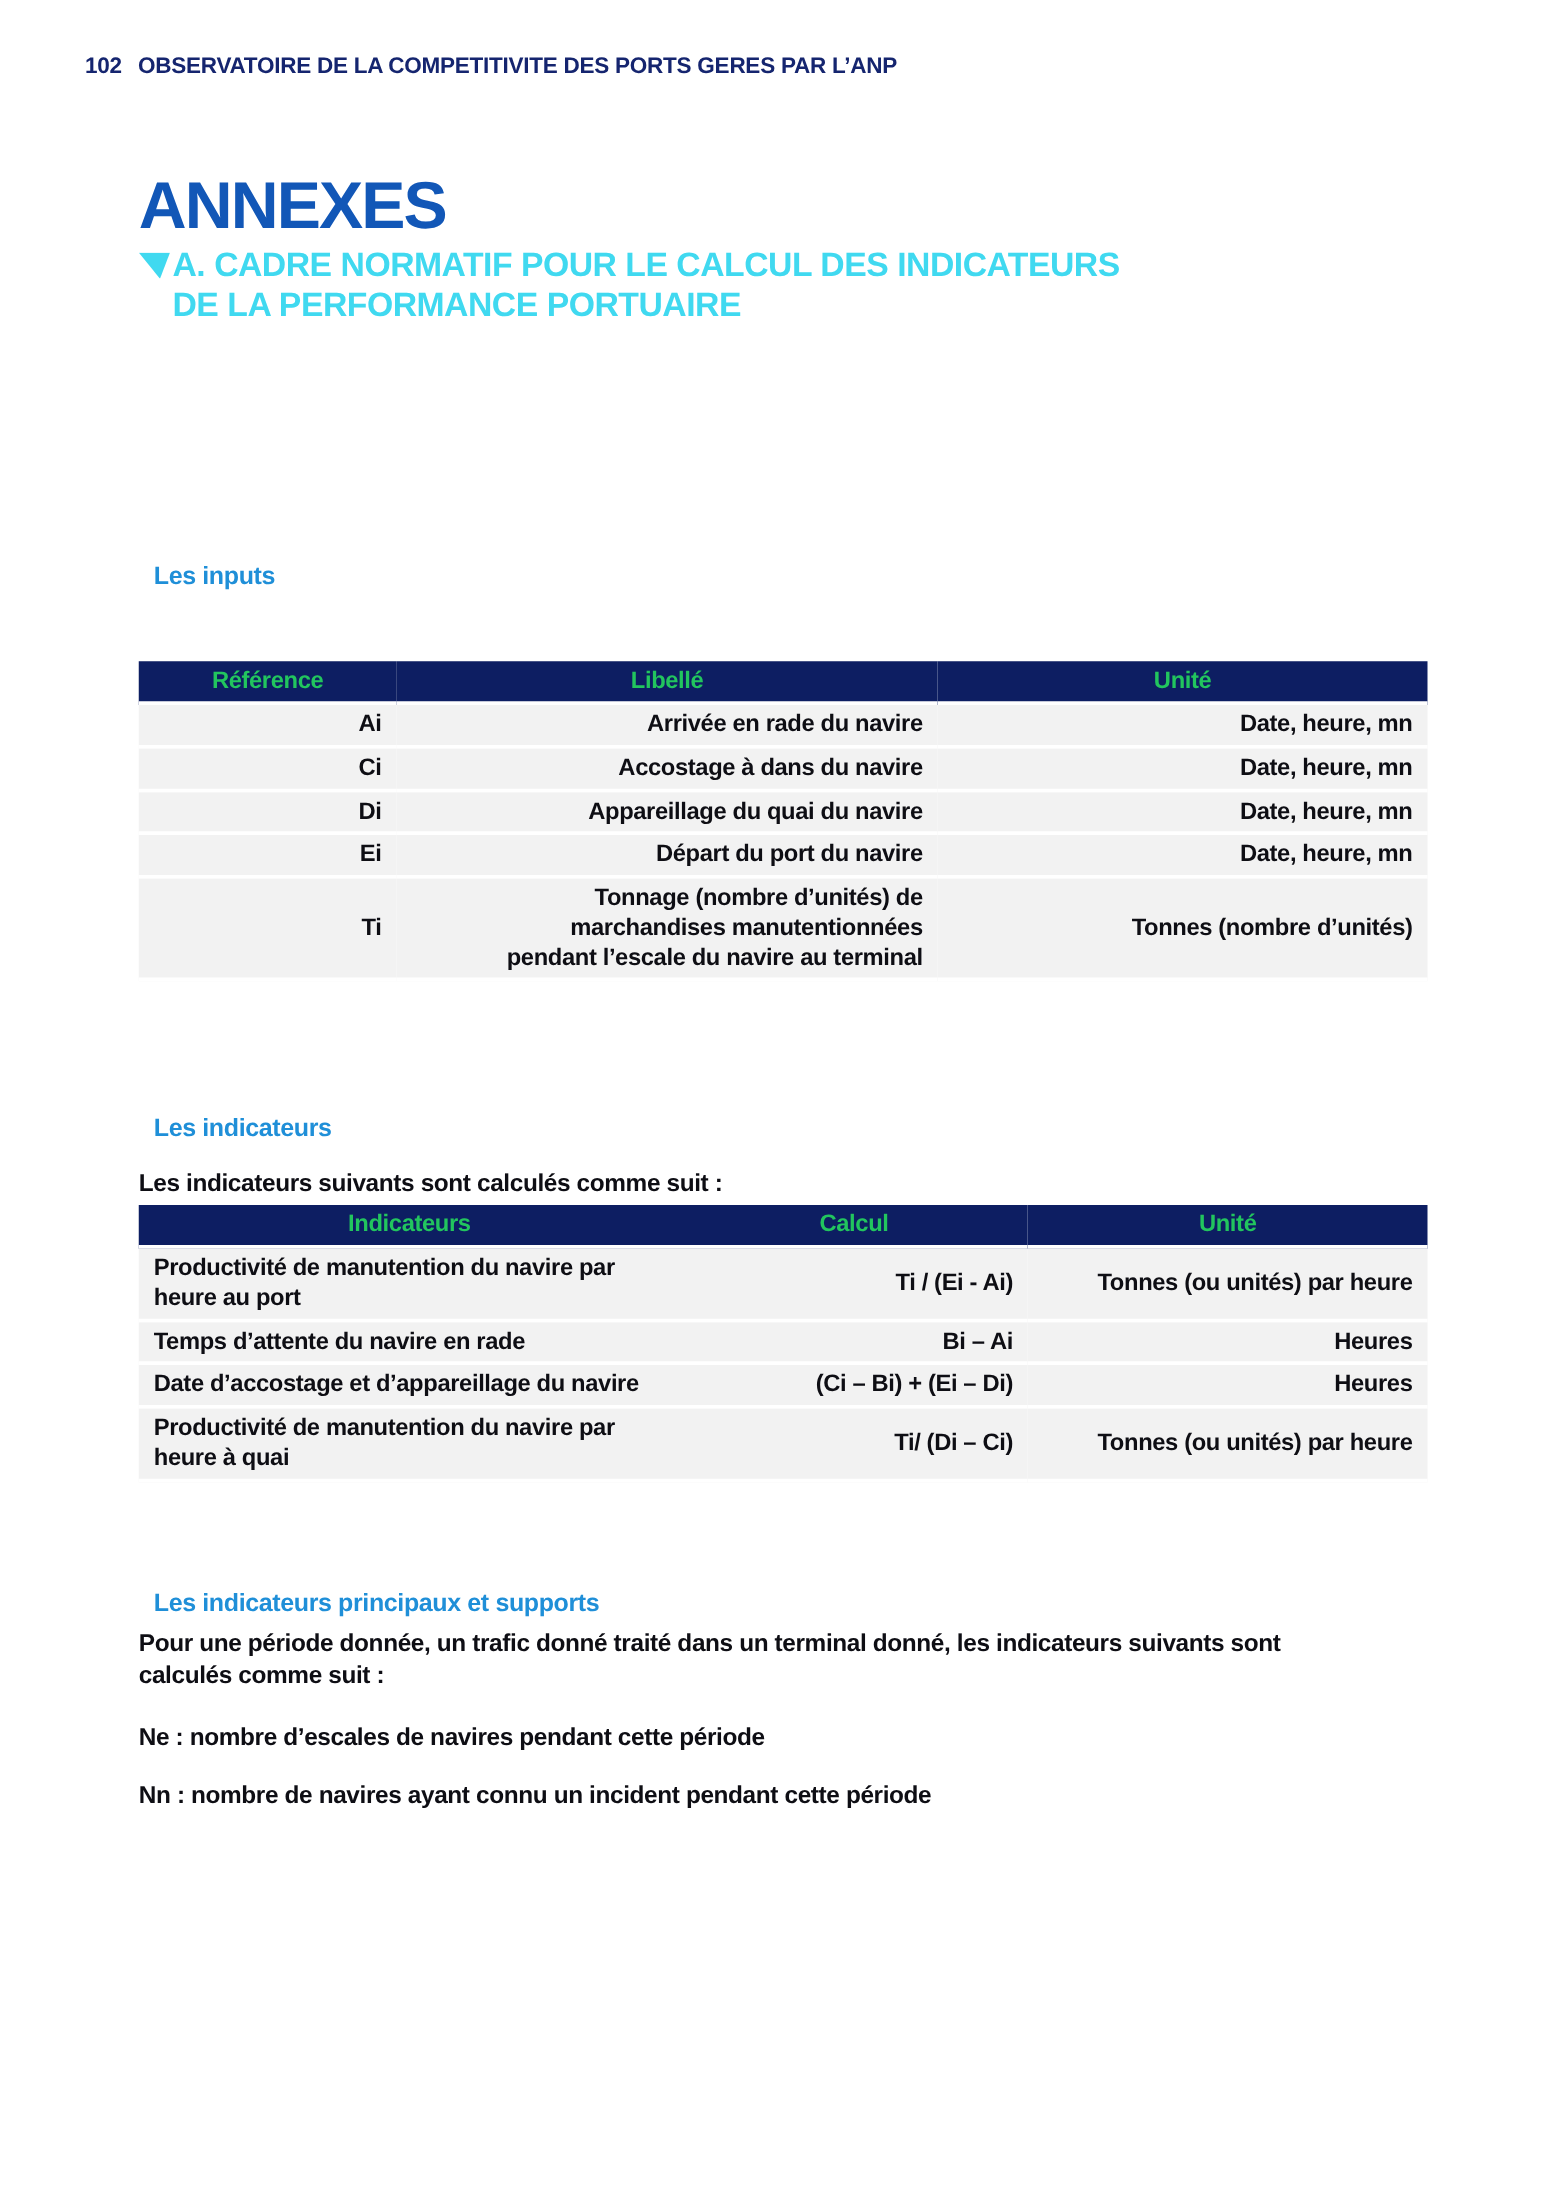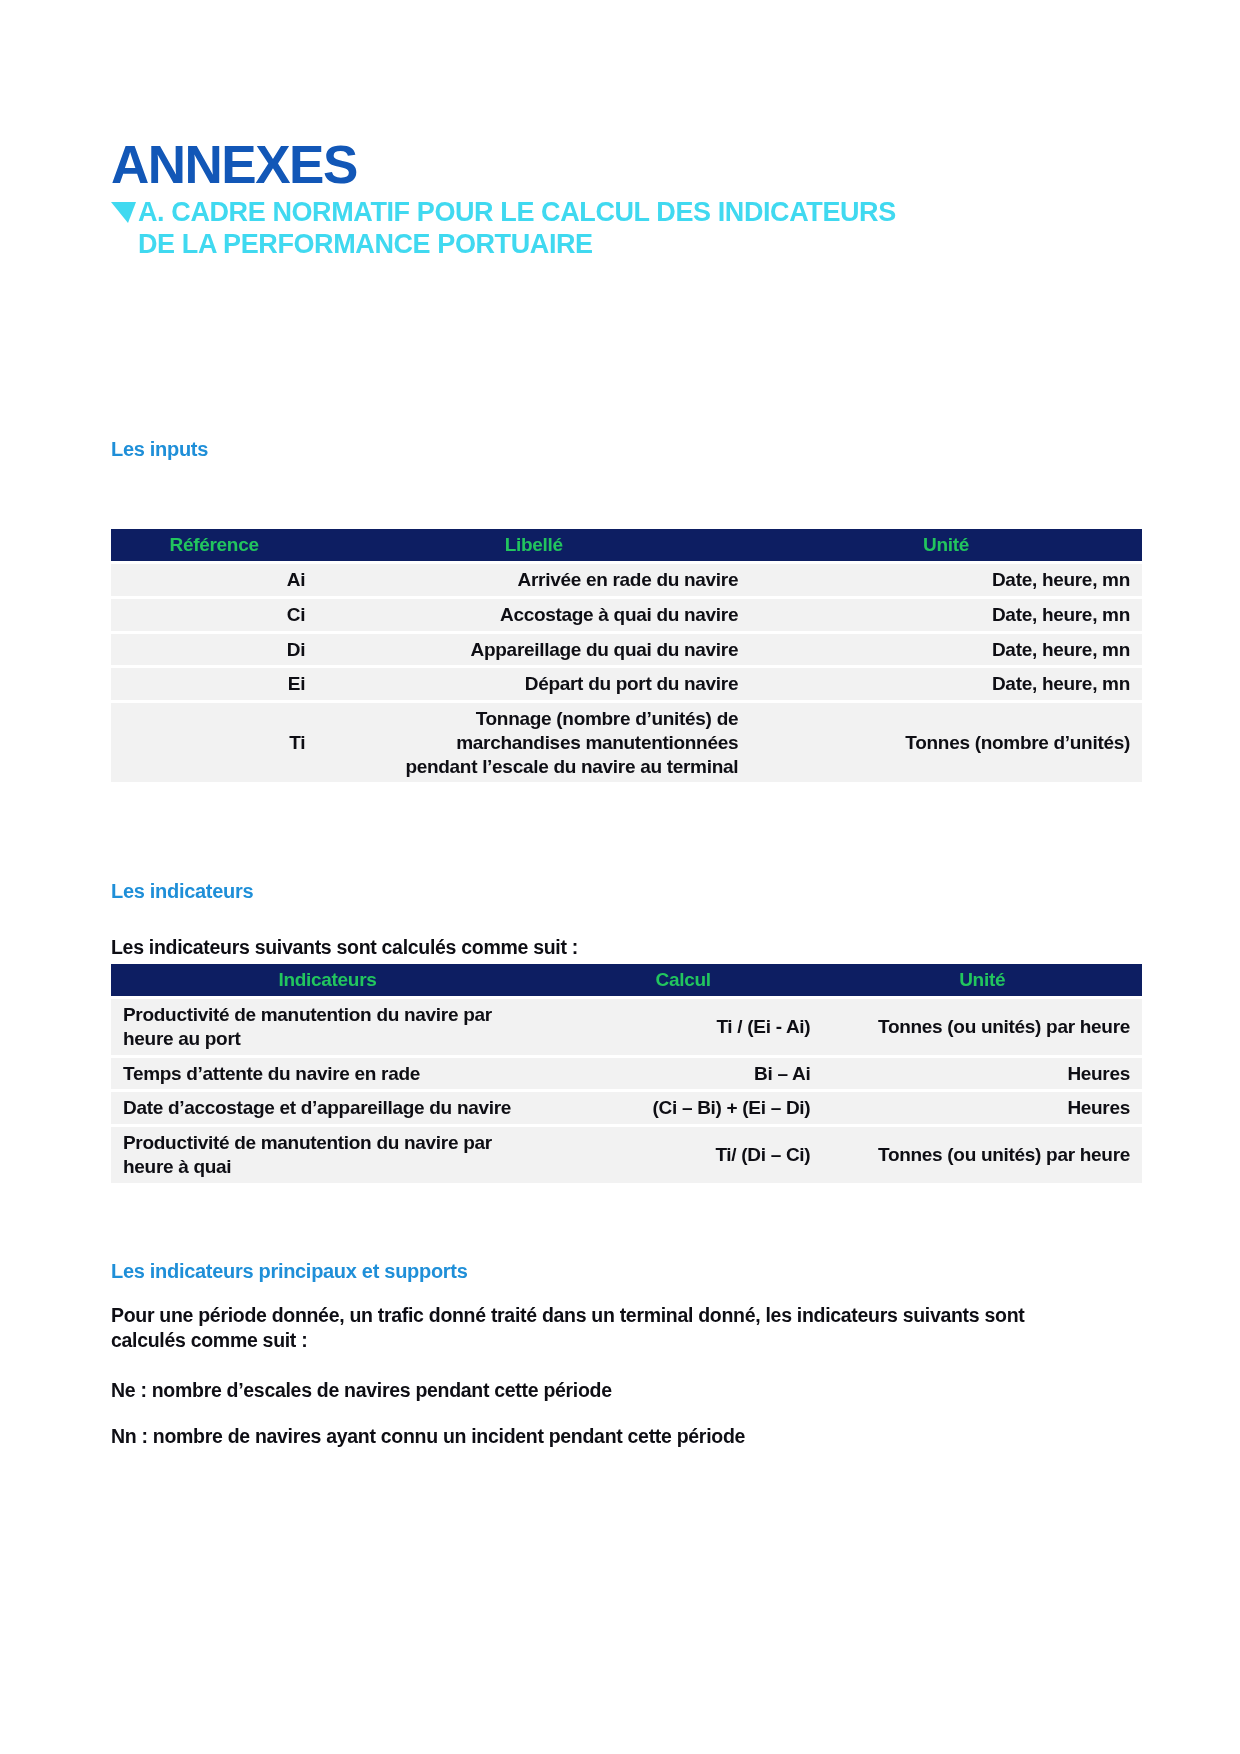--- a/index.html
+++ b/index.html
@@ -47,21 +47,21 @@
     display:flex;align-items:flex-start;
     color:#1f8fd8;font-size:20px;font-weight:700;letter-spacing:-0.3px;
     white-space:nowrap;
   }
   .tri-blue{
     width:15px;height:13px;margin-top:4px;margin-right:9px;
     background:#1a7fc9;
     clip-path:polygon(0 0,100% 0,68% 100%);
   }
   .sub-heading{
-    position:absolute;left:111px;margin:0;
+    position:absolute;left:111px;margin:12px;
     color:#1f8fd8;font-size:20px;font-weight:700;letter-spacing:-0.3px;
     white-space:nowrap;
   }
   .h-inputs{top:438px;}
   .h-indicators{top:880px;}
   .h-principals{top:1260px;}
   .body-par{
     position:absolute;left:111px;margin:0;
     font-size:19.5px;font-weight:700;line-height:1.3;
     letter-spacing:-0.3px;color:#0e0e14;
@@ -95,20 +95,24 @@
   .t-indicators tbody td:first-child{text-align:left;}
   .cell-narrow{display:inline-block;max-width:352px;}
   .t-inputs col.c1{width:20%;} .t-inputs col.c2{width:42%;} .t-inputs col.c3{width:38%;}
   .t-indicators col.c1{width:42%;} .t-indicators col.c2{width:27%;} .t-indicators col.c3{width:31%;}
 </style>
 </head>
 <body>
 
 <div class="page">
 
+  <header class="running-head">
+    <span>102</span>
+    <span>OBSERVATOIRE DE LA COMPETITIVITE DES PORTS GERES PAR L’ANP</span>
+  </header>
 
   <h1 class="annexes-title">ANNEXES</h1>
 
   <div class="annexes-subtitle">
     <span class="tri tri-cyan"></span>
     <div class="subtitle-lines">
       <div>A. CADRE NORMATIF POUR LE CALCUL DES INDICATEURS</div>
       <div>DE LA PERFORMANCE PORTUAIRE</div>
     </div>
   </div>
@@ -130,21 +134,21 @@
       </tr>
     </thead>
     <tbody>
       <tr>
         <td>Ai</td>
         <td>Arrivée en rade du navire</td>
         <td>Date, heure, mn</td>
       </tr>
       <tr>
         <td>Ci</td>
-        <td>Accostage à quai du navire</td>
+        <td>Accostage à dans du navire</td>
         <td>Date, heure, mn</td>
       </tr>
       <tr>
         <td>Di</td>
         <td>Appareillage du quai du navire</td>
         <td>Date, heure, mn</td>
       </tr>
       <tr>
         <td>Ei</td>
         <td>Départ du port du navire</td>

